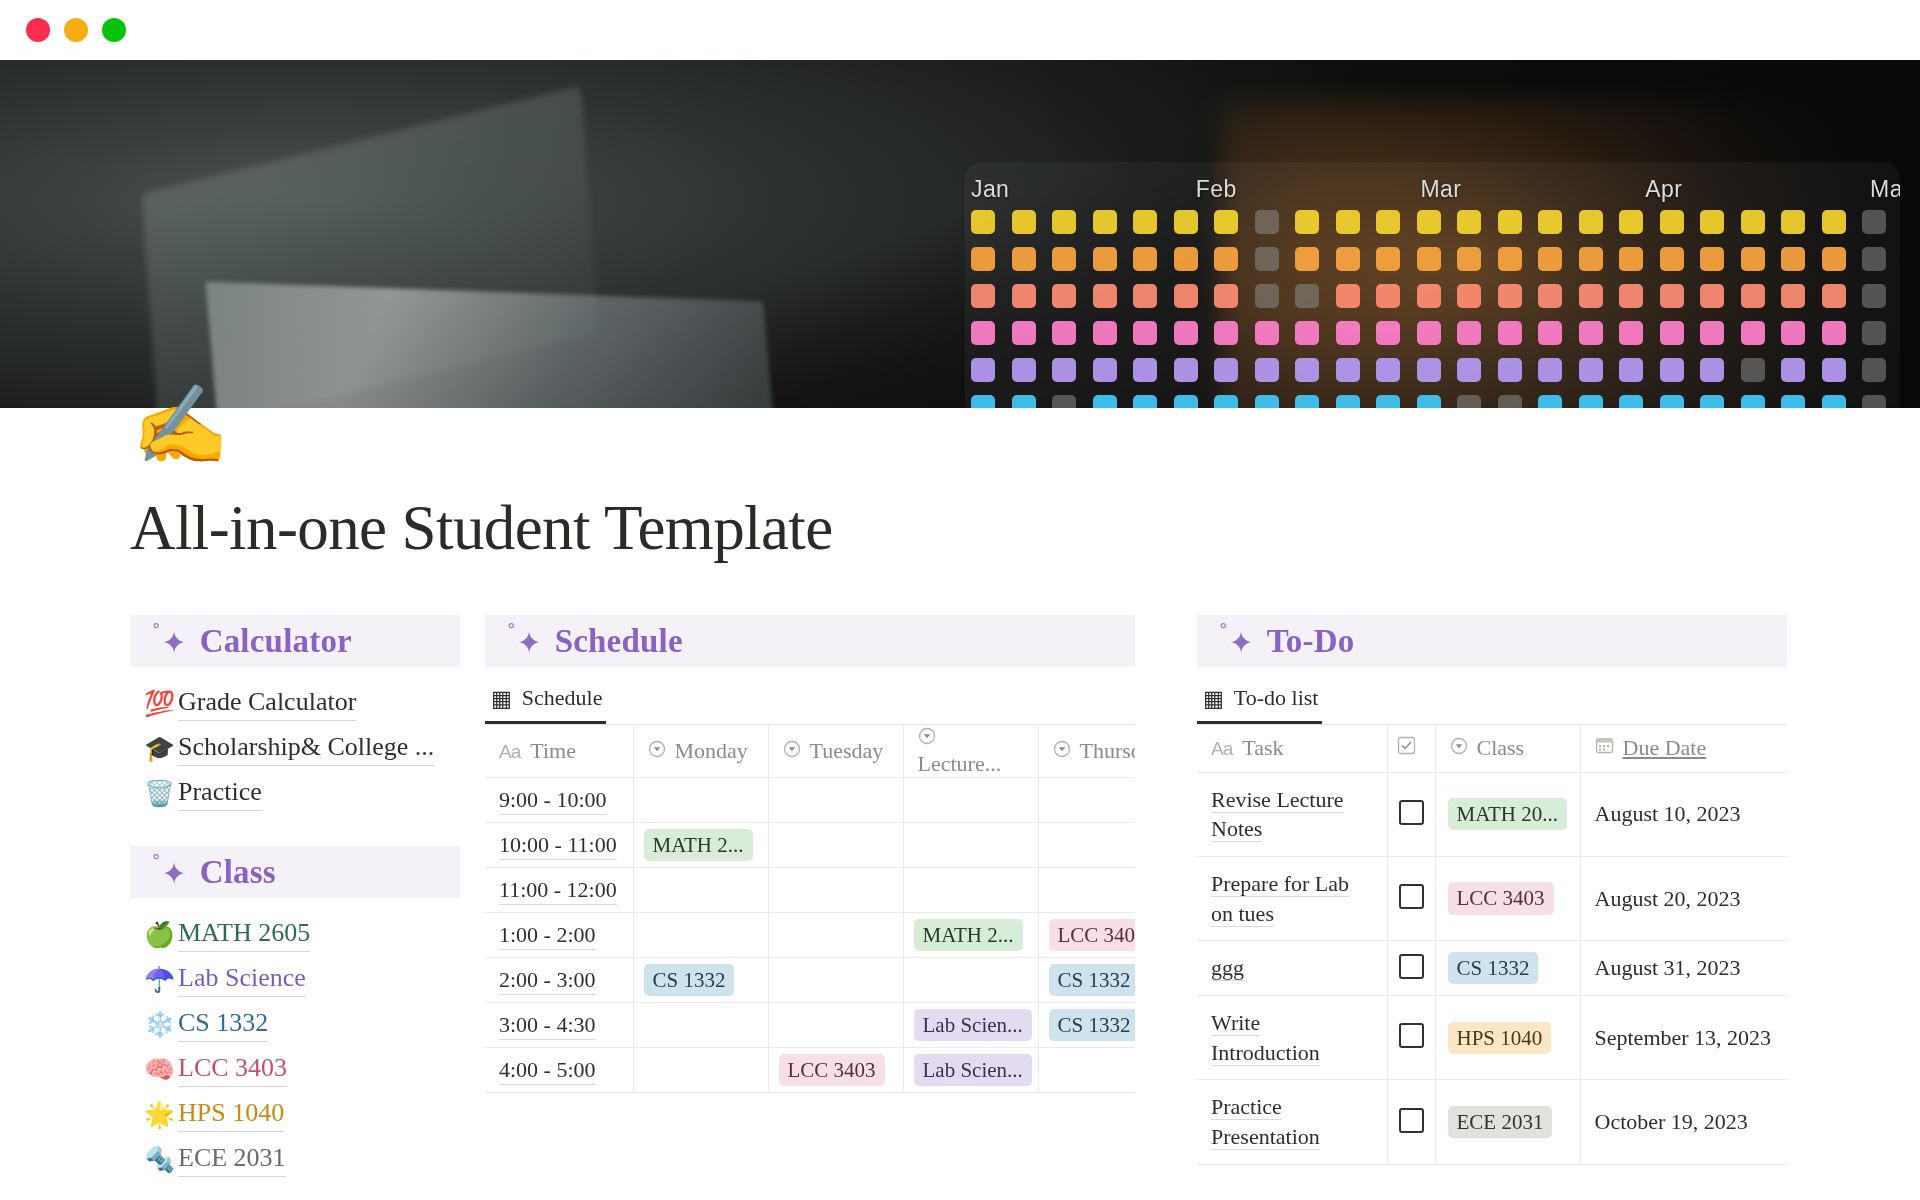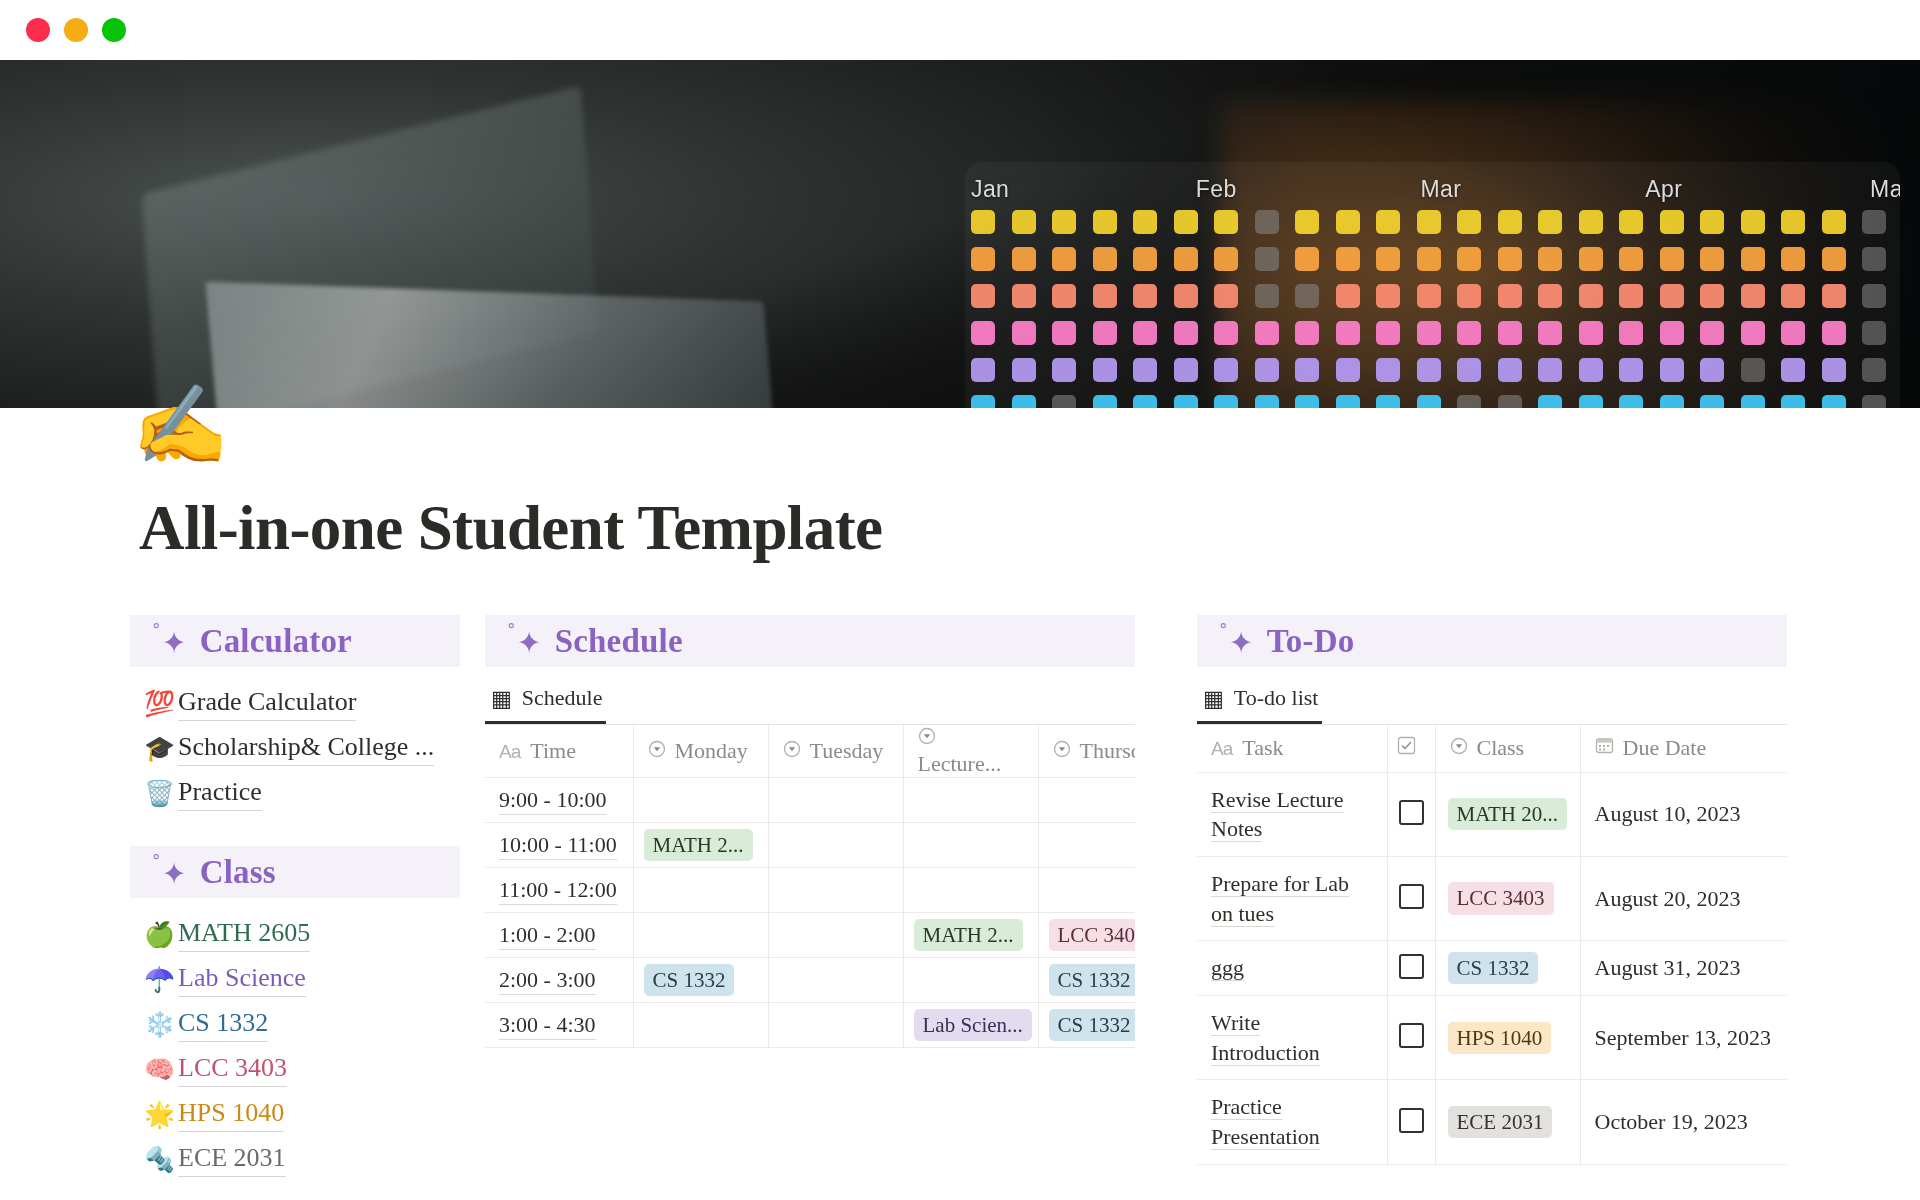--- a/index.html
+++ b/index.html
@@ -87,24 +87,23 @@
   }
 
   
   .page-emoji{
     position:absolute; left:132px; top:386px;
     font-size:78px; line-height:1;
     font-family:"DejaVu Sans", sans-serif;
   }
   .page-title{
     position:absolute; left:130px; top:492px;
-    font-size:63px; font-weight:700; color:#2c2b28;
+    font-size:63px; font-weight:400; color:#2c2b28;
     letter-spacing:-.6px;
     font-family:"Liberation Serif", serif;
-    margin-left:9px;
   }
 
   
   .columns{
     position:absolute; left:0; top:615px; width:1920px;
     display:flex; padding-left:130px; padding-right:100px; gap:0;
   }
   .col-dashboard{ width:330px; flex:0 0 330px; }
   .col-schedule{ width:650px; flex:0 0 650px; margin-left:25px; }
   .col-todo{ width:590px; flex:0 0 590px; margin-left:62px; }
@@ -525,20 +524,27 @@
               <td style="padding: 0px 10px;"></td>
               <td style="padding: 0px 10px; border-right: none;"><span class="pill" style="background: rgb(207, 227, 236); color: rgb(35, 64, 76);">CS 1332</span></td>
             </tr>
             <tr>
               <td class="time-cell"><span>3:00 - 4:30</span></td>
               <td style="padding: 0px 10px;"></td>
               <td style="padding: 0px 10px;"></td>
               <td style="padding: 0px 10px;"><span class="pill" style="background: rgb(227, 220, 240); color: rgb(60, 47, 85);">Lab Scien...</span></td>
               <td style="padding: 0px 10px; border-right: none;"><span class="pill" style="background: rgb(207, 227, 236); color: rgb(35, 64, 76);">CS 1332</span></td>
             </tr>
+            <tr>
+              <td class="time-cell"><span>4:00 - 5:00</span></td>
+              <td style="padding: 0px 10px;"></td>
+              <td style="padding: 0px 10px;"><span class="pill" style="background: rgb(247, 223, 230); color: rgb(90, 43, 56);">LCC 3403</span></td>
+              <td style="padding: 0px 10px;"><span class="pill" style="background: rgb(227, 220, 240); color: rgb(60, 47, 85);">Lab Scien...</span></td>
+              <td style="padding: 0px 10px; border-right: none;"></td>
+            </tr>
           </tbody>
       </table>
     </div>
   </div>
 
   <div class="col-todo">
 
     <div class="sec-head">
       <span class="deg">°</span>
       <span class="spark">✦</span>
@@ -563,21 +569,21 @@
           <tr id="todo-head">
             <th><span class="th-aa">Aa</span><span>Task</span></th>
             <th style="text-align: center; padding: 0px;"><span class="th-ic"><svg width="19" height="19" viewBox="0 0 19 19">
                   <rect x="1.5" y="1.5" width="16" height="16" rx="2" fill="none" stroke="#b4b0aa" stroke-width="1.3"></rect>
                   <path d="M5 9.5l3 3 6-6.5" fill="none" stroke="#8e8b85" stroke-width="1.4"></path>
                 </svg></span></th>
             <th><span class="th-ic"><svg width="18" height="18" viewBox="0 0 18 18">
                   <circle cx="9" cy="9" r="7.5" fill="none" stroke="#b4b0aa" stroke-width="1.3"></circle>
                   <path d="M5.8 7.3h6.4L9 11.3z" fill="#8e8b85"></path>
                 </svg></span><span>Class</span></th>
-            <th style="border-right: none;"><span class="th-ic"><svg width="19" height="19" viewBox="0 0 19 19">
+            <th style="border-right: none; text-decoration: underline;"><span class="th-ic"><svg width="19" height="19" viewBox="0 0 19 19">
                   <rect x="1.5" y="3" width="16" height="13.5" rx="2" fill="none" stroke="#b4b0aa" stroke-width="1.3"></rect>
                   <rect x="1.5" y="3" width="16" height="3.6" fill="#c9c5bf"></rect>
                   <g fill="#b4b0aa">
                     <rect x="4" y="9" width="2" height="2"></rect>
                     <rect x="8" y="9" width="2" height="2"></rect>
                     <rect x="12" y="9" width="2" height="2"></rect>
                     <rect x="4" y="12.5" width="2" height="2"></rect>
                     <rect x="8" y="12.5" width="2" height="2"></rect>
                   </g>
                 </svg></span><span>Due Date</span></th>

